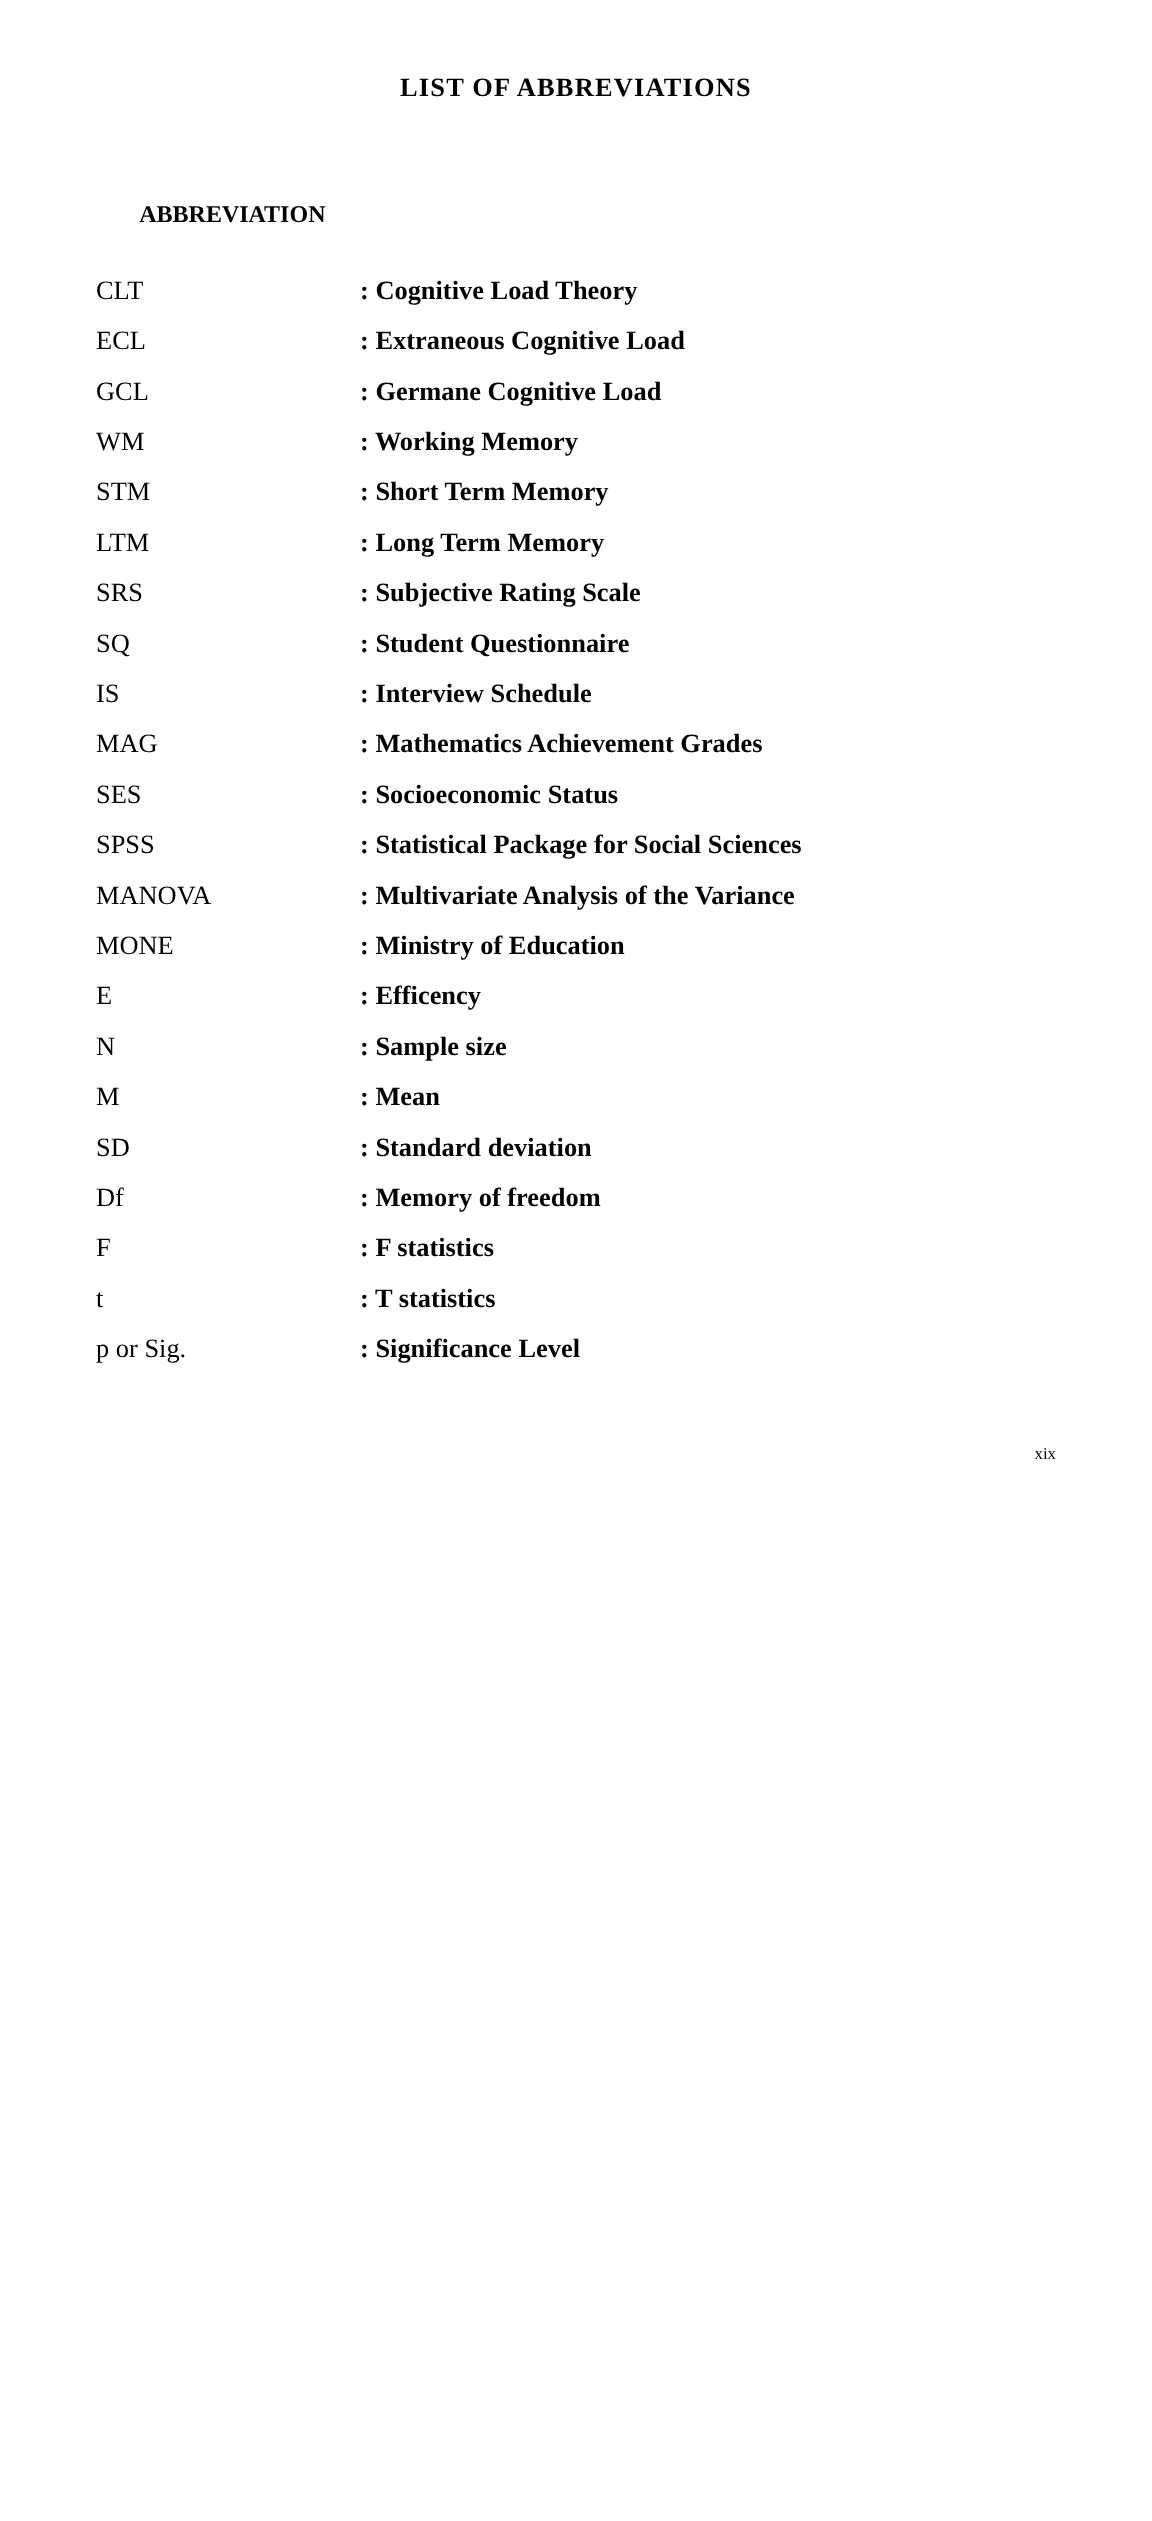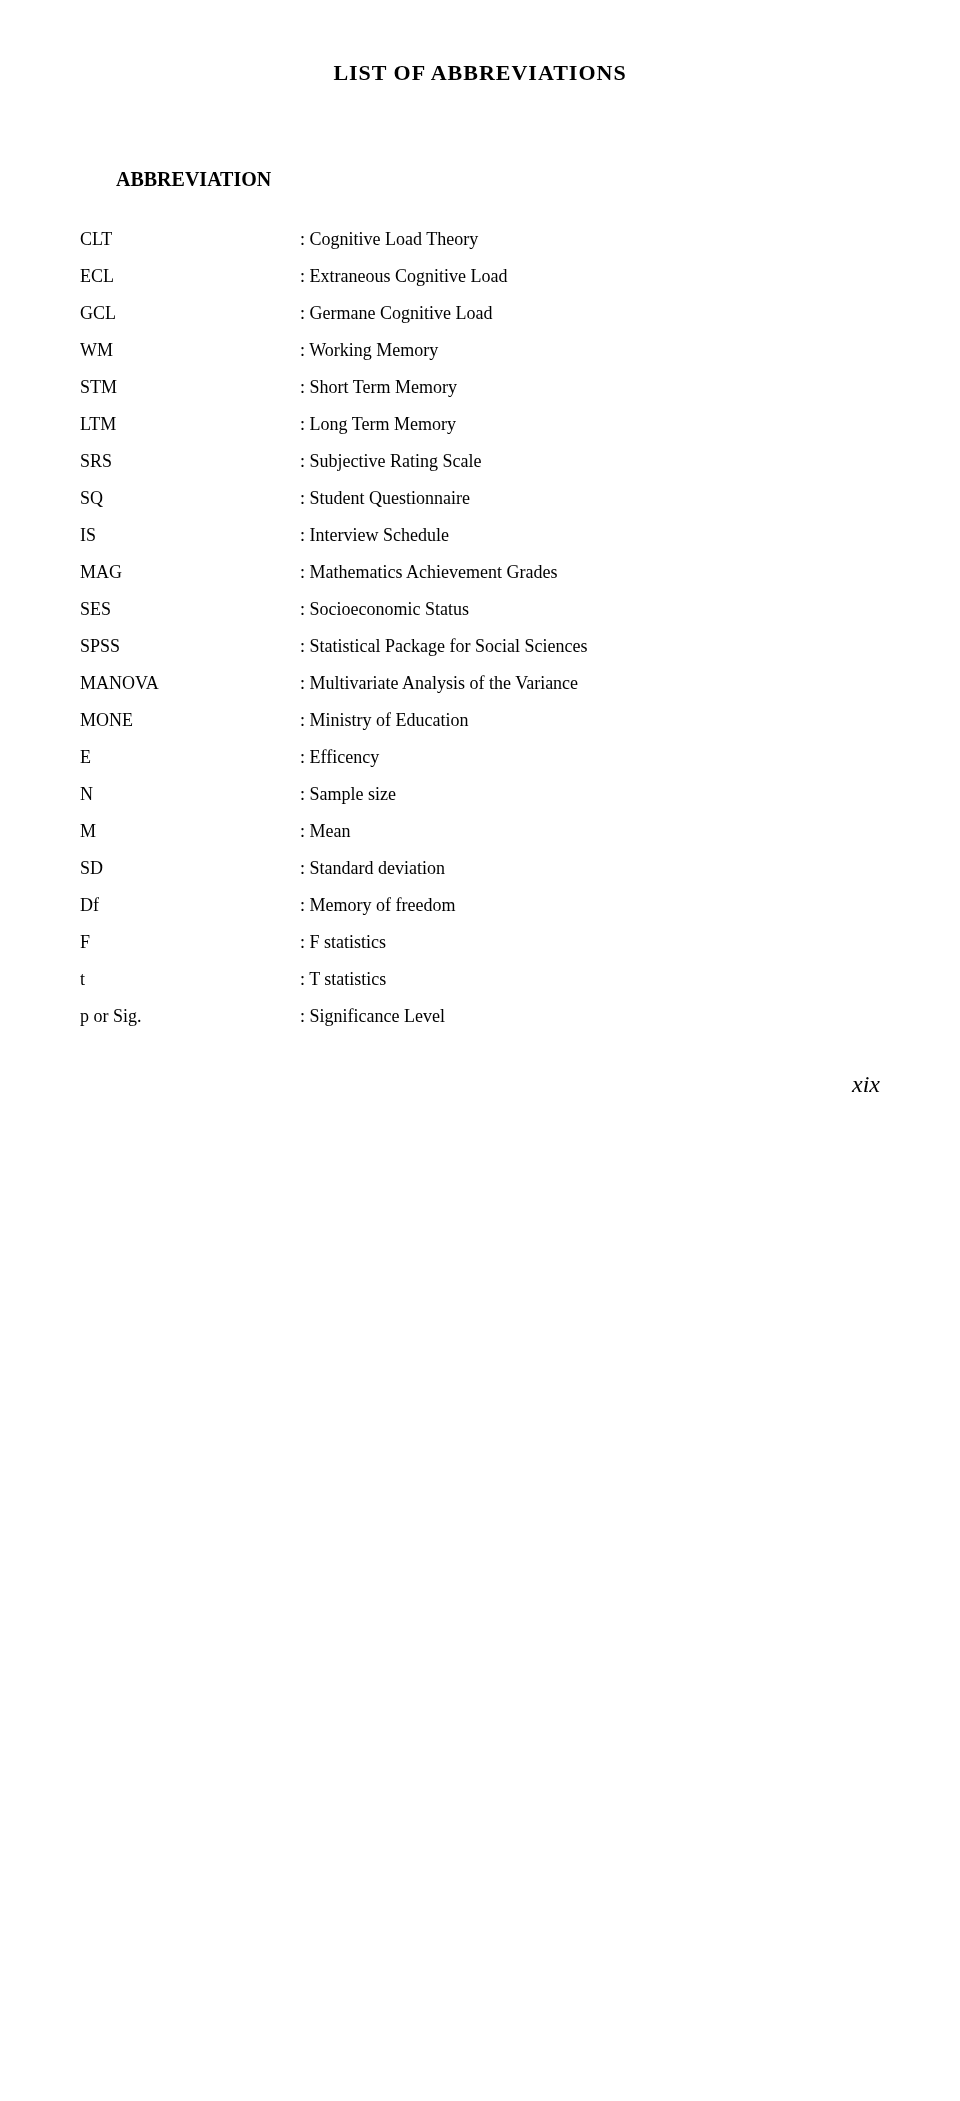--- a/index.html
+++ b/index.html
@@ -32,39 +32,38 @@
       margin-left: 36px;
     }
 
     .abbreviations-table {
       width: 100%;
       border-collapse: collapse;
     }
 
     .abbreviations-table tr td {
       padding: 8px 0;
-      font-size: 18px;
+      font-size: 22px;
       vertical-align: top;
     }
 
     .abbreviations-table tr td.abbr-col {
       width: 220px;
       font-weight: normal;
       white-space: nowrap;
     }
 
     .abbreviations-table tr td.meaning-col {
-      font-weight: normal;
+      font-weight: bold;
     }
 
     .page-number {
       text-align: right;
-      margin-top: 36px;
-      font-size: 24px;
-      font-style: italic;
+      margin-top: 60px;
+      font-size: 14px;
     }
   </style>
 </head>
 <body>
 
 <div class="page-title">LIST OF ABBREVIATIONS</div>
 
 <div class="section-header">ABBREVIATION</div>
 
 <table class="abbreviations-table">

